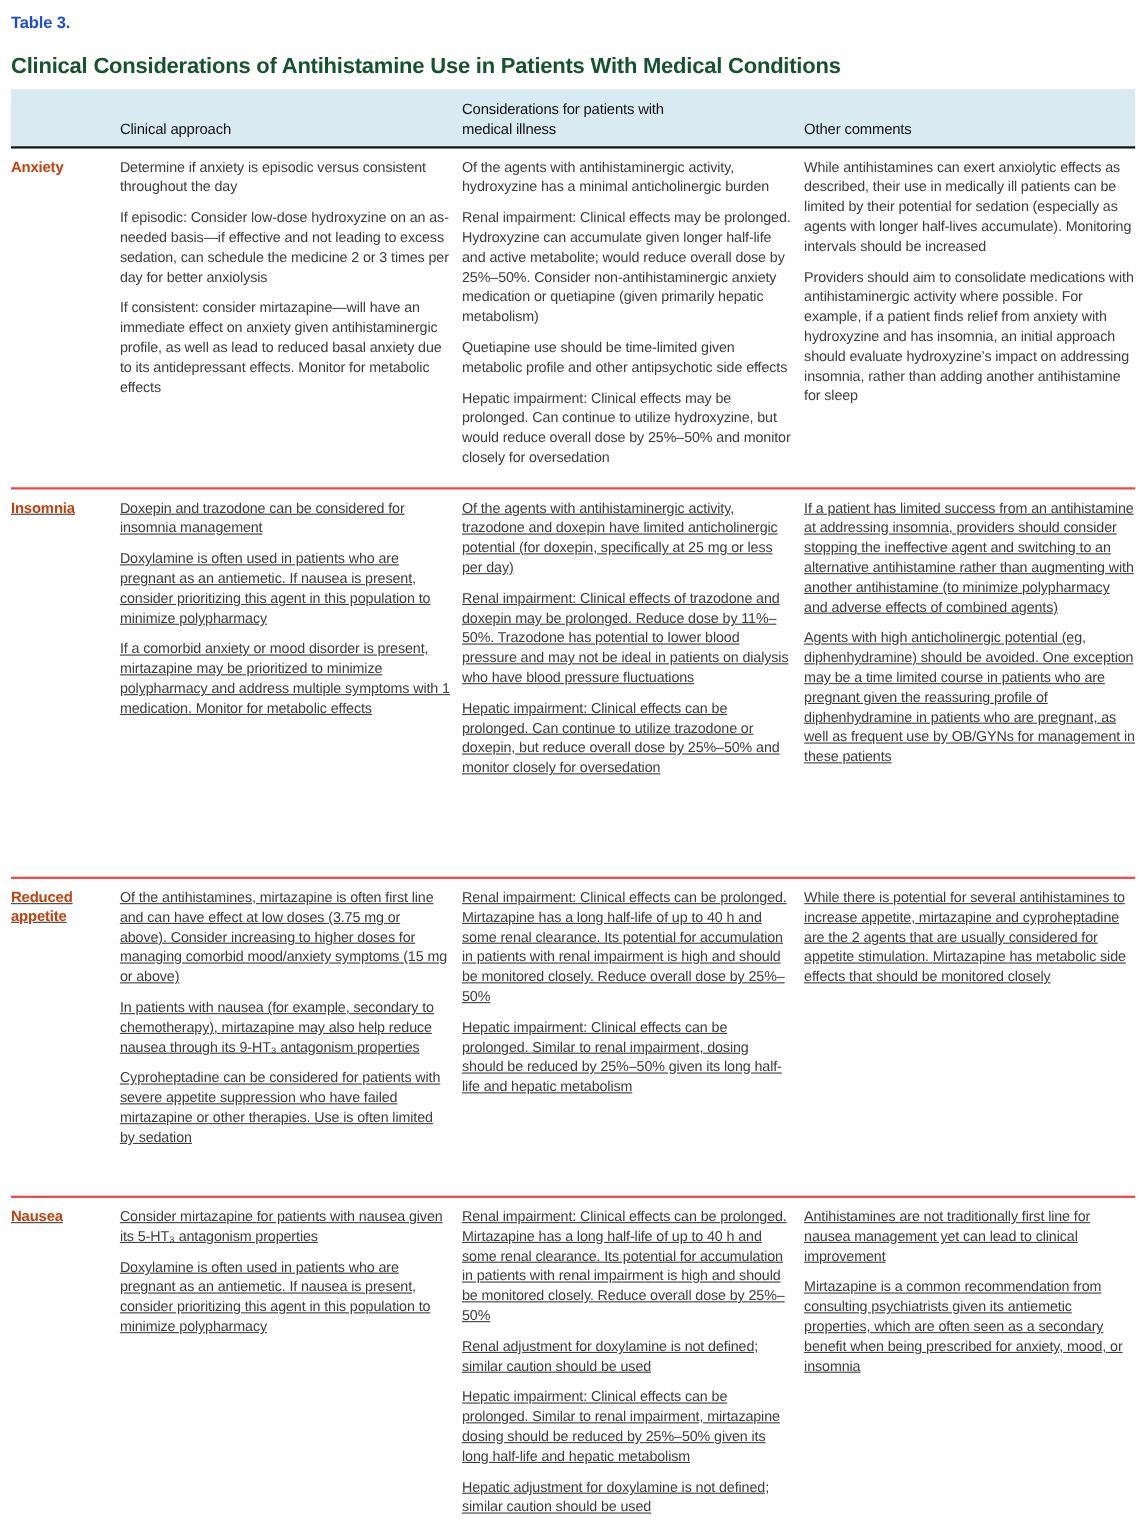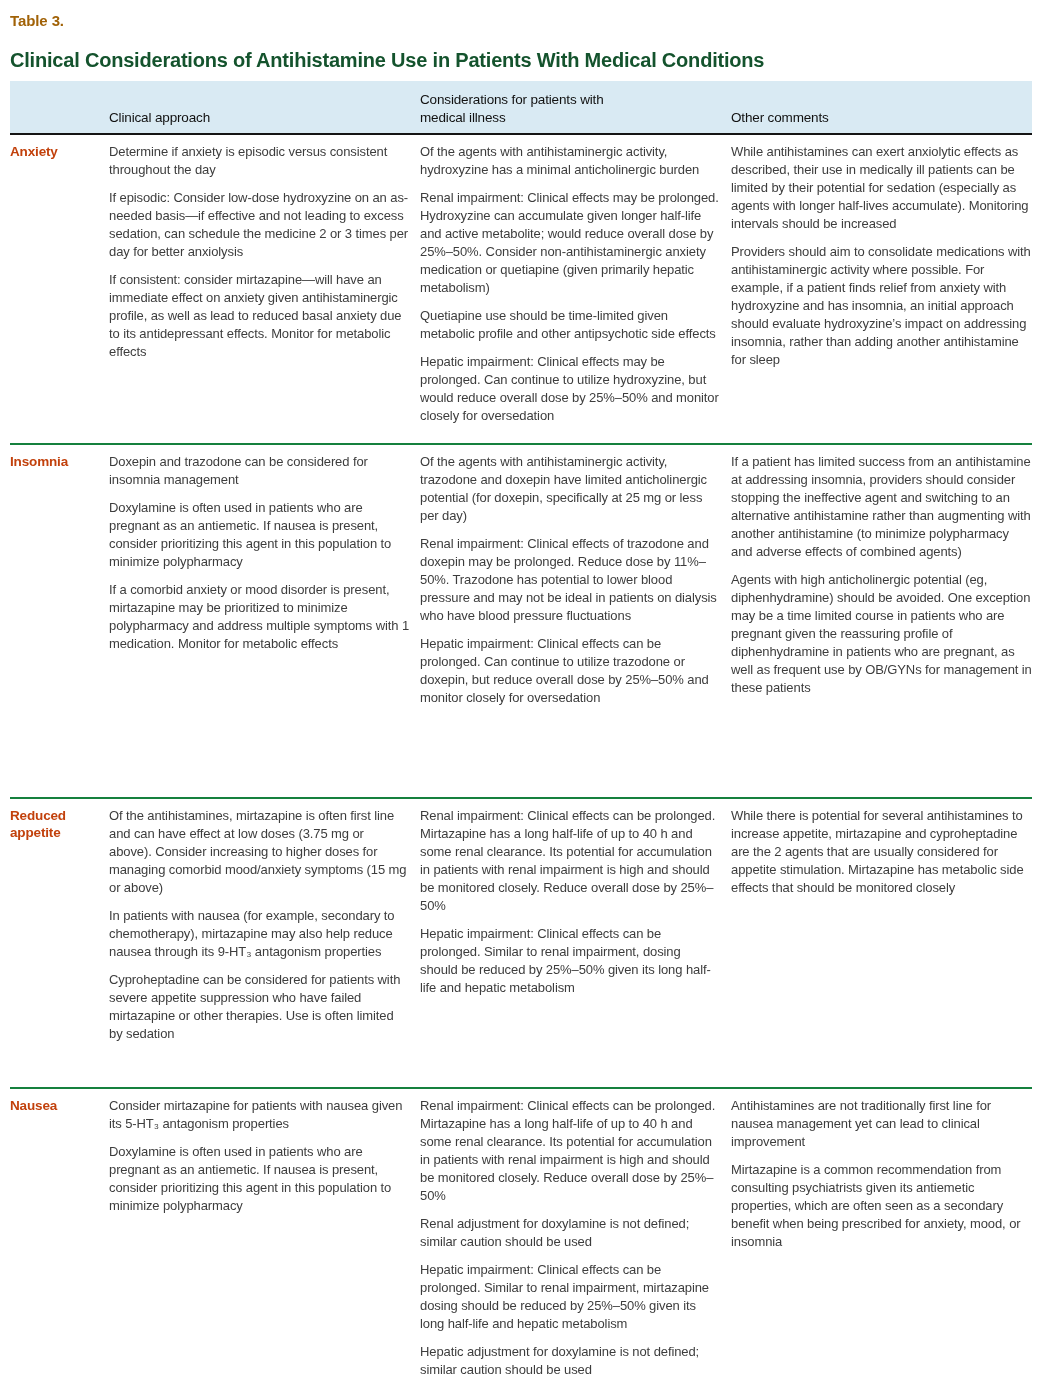--- a/index.html
+++ b/index.html
@@ -6,21 +6,21 @@
   html, body { background: #ffffff; }
   body {
     width: 1042px;
     min-height: 1384px;
     font-family: "Liberation Sans", "DejaVu Sans", sans-serif;
     color: #3d3d3d;
   }
   .page { padding: 10px 10px 0 10px; }
 
   .table-label {
-    color: #a16207;
+    color: #1d4ed8;
     font-size: 15px;
     font-weight: 700;
     letter-spacing: -0.1px;
     margin-top: 2px;
   }
   .table-title {
     color: #14532d;
     font-size: 20px;
     font-weight: 700;
     letter-spacing: -0.2px;
@@ -45,21 +45,21 @@
     font-size: 13.5px;
     font-weight: 400;
     color: #111111;
     letter-spacing: -0.15px;
     line-height: 1.3;
   }
   .th.col-considerations { max-width: 225px; }
 
   #tbody { border-bottom: 3px solid #4e7f9e; }
   .tr { padding: 8px 0 6px 0; }
-  .tr + .tr { border-top: 2px solid #15803d; }
+  .tr + .tr { border-top: 2px solid #ef4444; text-decoration: underline; }
   #tbody .tr:nth-child(1) { min-height: 308px; }
   #tbody .tr:nth-child(2) { min-height: 354px; }
   #tbody .tr:nth-child(3) { min-height: 290px; }
   #tbody .tr:nth-child(4) { min-height: 294px; }
 
   .td { font-size: 13px; line-height: 18px; letter-spacing: -0.1px; }
   .td p { margin: 0 0 10px 0; }
   .td p:last-child { margin-bottom: 0; }
   .condition {
     font-weight: 700;

